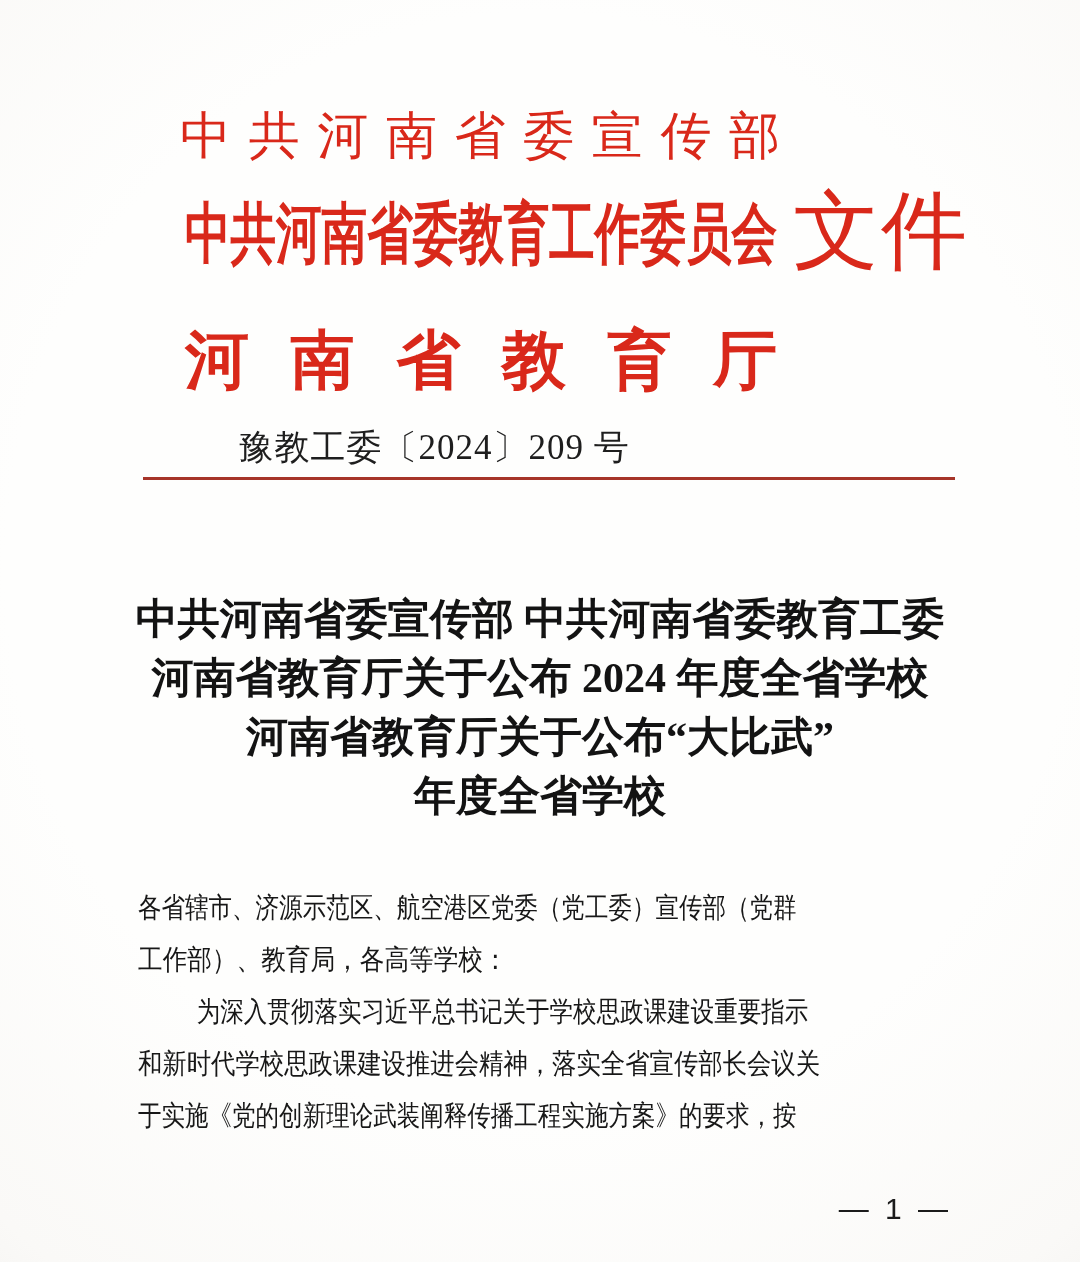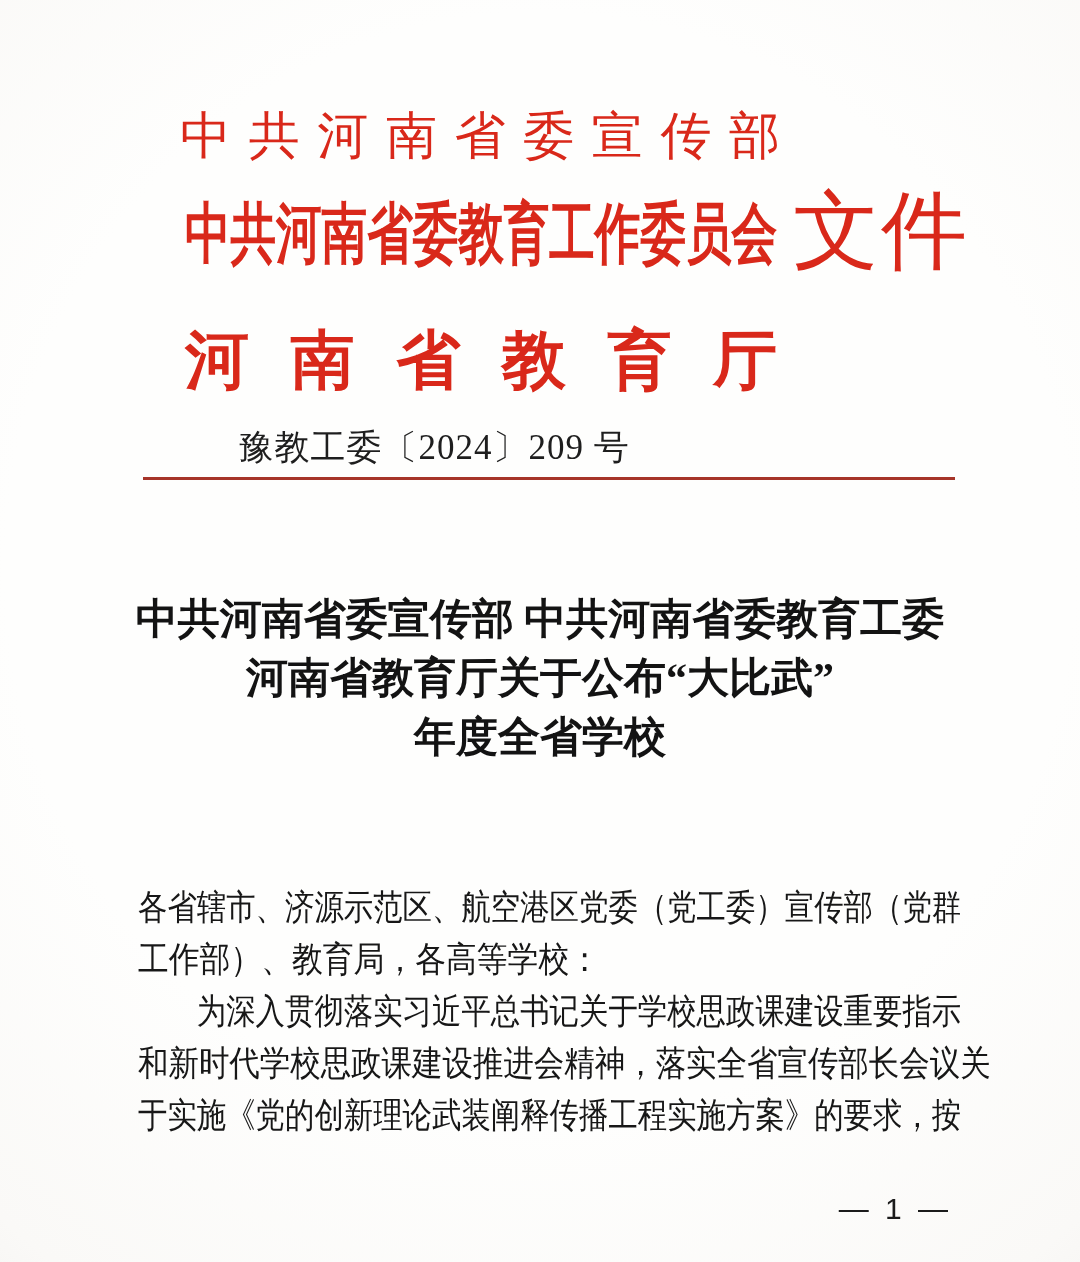--- a/index.html
+++ b/index.html
@@ -89,21 +89,21 @@
     font-size: 42px;
     font-weight: bold;
     line-height: 59px;
     color: #131313;
   }
   
   .doc-body {
     position: absolute;
     left: 138px; top: 882px;
     width: 830px;
-    font-size: 35px;
+    font-size: 28px;
     line-height: 52px;
     color: #171717;
   }
   .doc-body .bline {
     white-space: nowrap;
     transform-origin: left center;
   }
   .s84 { transform: scaleX(0.84); }
   .s87 { transform: scaleX(0.87); }
   .s88 { transform: scaleX(0.88); }
@@ -132,20 +132,21 @@
   <div class="hdr-wenjian" style="color: rgb(217, 40, 26);">文件</div>
 
   <div class="hdr-line3" style="color: rgb(217, 40, 26);">河南省教育厅</div>
 
   <div class="doc-number">豫教工委〔2024〕209 号</div>
 
   <div class="red-divider" style="background-color: rgb(166, 52, 41);"></div>
 
   <div class="doc-title">
     <div>中共河南省委宣传部 中共河南省委教育工委</div>
+    <div>河南省教育厅关于公布 2024 年度全省学校</div>
     <div>河南省教育厅关于公布“大比武”</div>
     <div>年度全省学校</div>
   </div>
 
   <div class="doc-body">
     <div class="bline s84">各省辖市、济源示范区、航空港区党委（党工委）宣传部（党群</div>
     <div class="bline s88">工作部）、教育局，各高等学校：</div>
     <div class="bline s84 indent2">为深入贯彻落实习近平总书记关于学校思政课建设重要指示</div>
     <div class="bline s87">和新时代学校思政课建设推进会精神，落实全省宣传部长会议关</div>
     <div class="bline s84">于实施《党的创新理论武装阐释传播工程实施方案》的要求，按</div>

